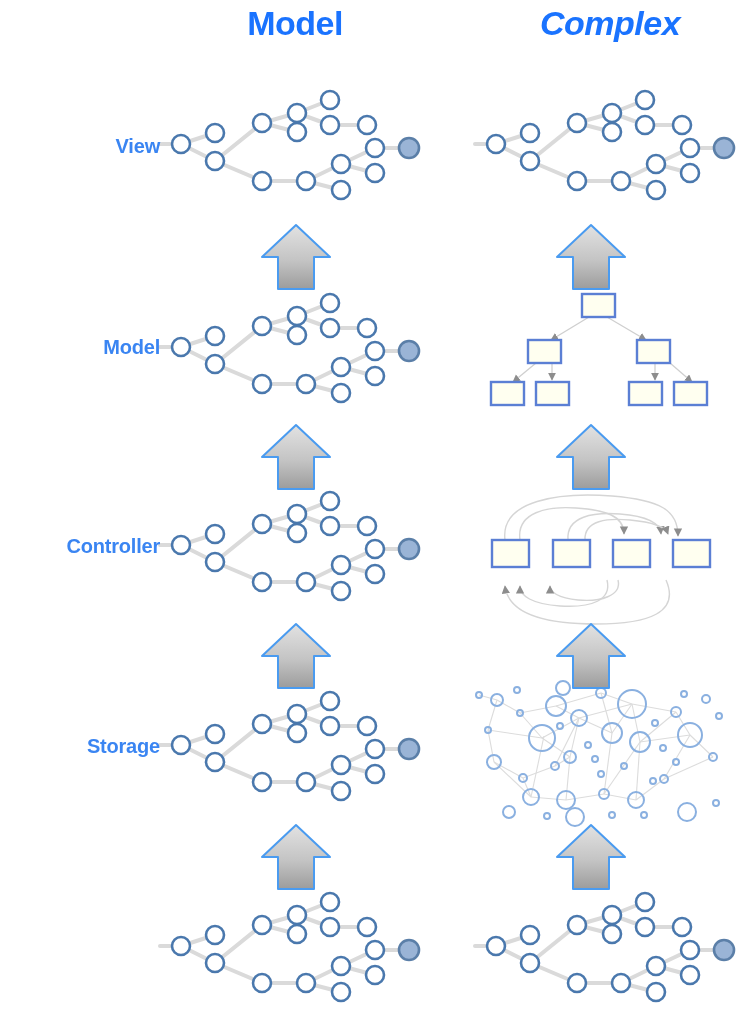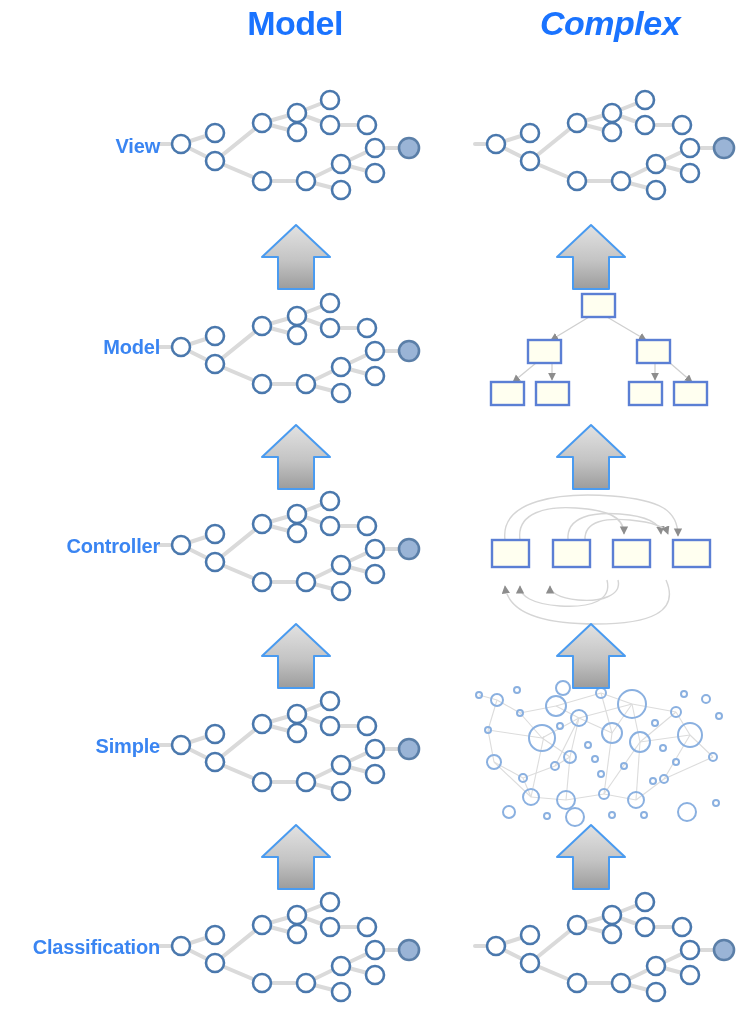--- a/index.html
+++ b/index.html
@@ -271,15 +271,14 @@
     </g>
 </svg>
 
 <div class="col-head c-simple">Model</div>
 <div class="col-head c-complex">Complex</div>
 
 <div class="row-label-wrap">
   <div class="row-label" style="top:146px">View</div>
   <div class="row-label" style="top:546px">Controller</div>
   <div class="row-label" style="top:347px">Model</div>
-  <div class="row-label" style="top:746px">Simple</div>
-  <div class="row-label" style="top:947px">Classification</div>
+  <div class="row-label" style="top:746px">Storage</div>
 </div>
 
 </body></html>

